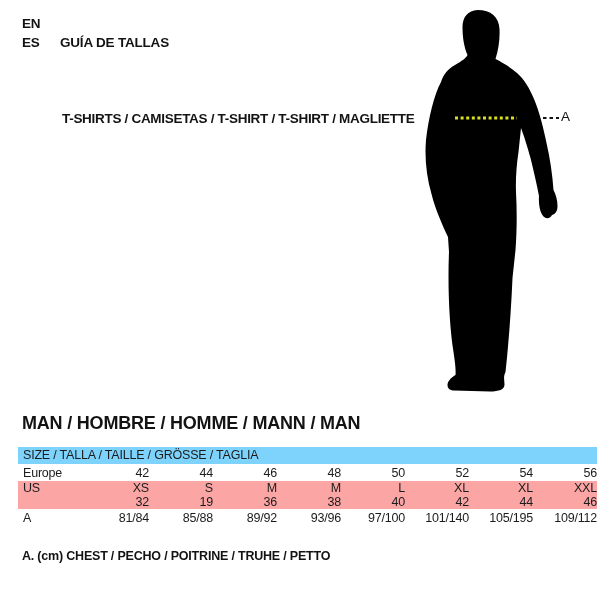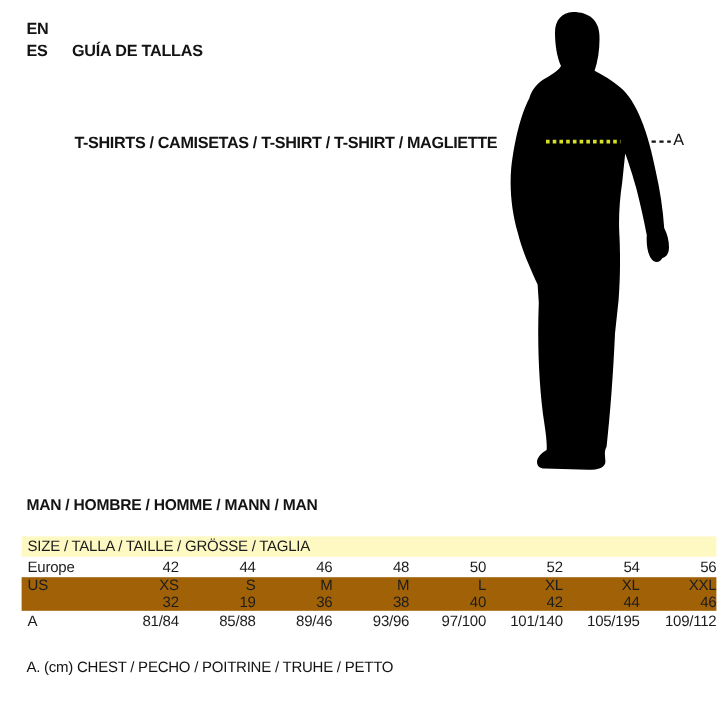--- a/index.html
+++ b/index.html
@@ -17,35 +17,35 @@
 
   
   .cat-block{left:22px;top:109px;margin-left:40px;}
   .cat-line{line-height:19.4px;font-size:13.5px;font-weight:700;letter-spacing:-0.3px;white-space:nowrap;}
 
   
   .figure-svg{left:418px;top:6px;width:160px;height:390px;}
   .measure-label{left:561px;top:109px;font-size:13.5px;font-weight:400;color:#111;}
 
   
-  .section-title{left:22px;top:413px;font-size:13px;font-weight:700;letter-spacing:-0.2px;}
+  .section-title{left:22px;top:413px;font-size:18px;font-weight:700;letter-spacing:-0.2px;}
 
   
   .size-table{left:18px;top:447px;width:579px;font-size:12.5px;letter-spacing:-0.2px;color:#1c1c1c;}
-  .t-header{height:17px;line-height:17px;background:#fef9c3;padding-left:5px;}
+  .t-header{height:17px;line-height:17px;background:#7dd3fc;padding-left:5px;}
   .t-row{display:flex;align-items:center;}
   .t-row.h17{height:17px;}
   .t-row.h14{height:14px;}
   .t-row.h18{height:18px;}
-  .t-row.shaded{background:#a16207;}
+  .t-row.shaded{background:#fca5a5;}
   .t-label{width:62px;padding-left:5px;}
   .t-cell{flex:1;text-align:right;}
 
   
-  .footnote{left:22px;top:549px;font-size:12.5px;font-weight:400;letter-spacing:-0.2px;}
+  .footnote{left:22px;top:549px;font-size:12.5px;font-weight:700;letter-spacing:-0.2px;}
 </style>
 </head>
 <body>
 
 <div class="abs lang-block">
   <div class="lang-row">
     <span class="lang-code">EN</span>
   </div>
   <div class="lang-row">
     <span class="lang-code">ES</span>
@@ -136,21 +136,21 @@
     <span class="t-cell">40</span>
     <span class="t-cell">42</span>
     <span class="t-cell">44</span>
     <span class="t-cell">46</span>
   </div>
 
   <div class="t-row h18">
     <span class="t-label">A</span>
     <span class="t-cell">81/84</span>
     <span class="t-cell">85/88</span>
-    <span class="t-cell">89/46</span>
+    <span class="t-cell">89/92</span>
     <span class="t-cell">93/96</span>
     <span class="t-cell">97/100</span>
     <span class="t-cell">101/140</span>
     <span class="t-cell">105/195</span>
     <span class="t-cell">109/112</span>
   </div>
 </div>
 
 <div class="abs footnote">A. (cm) CHEST / PECHO / POITRINE / TRUHE / PETTO</div>
 

